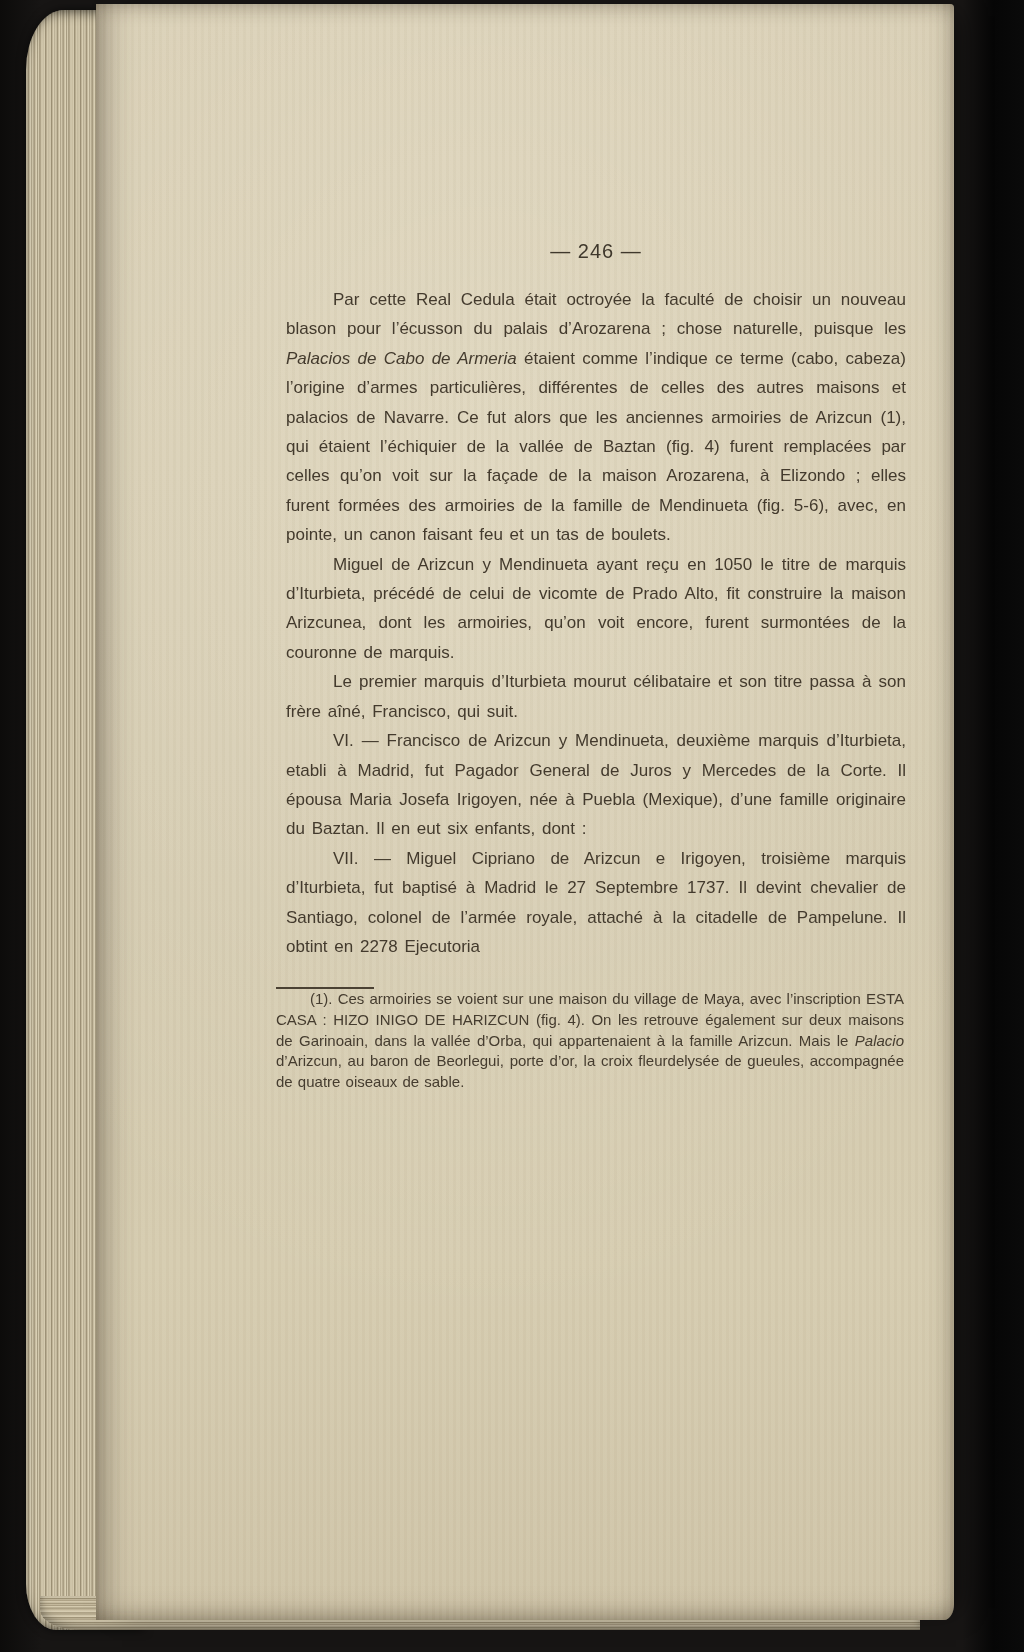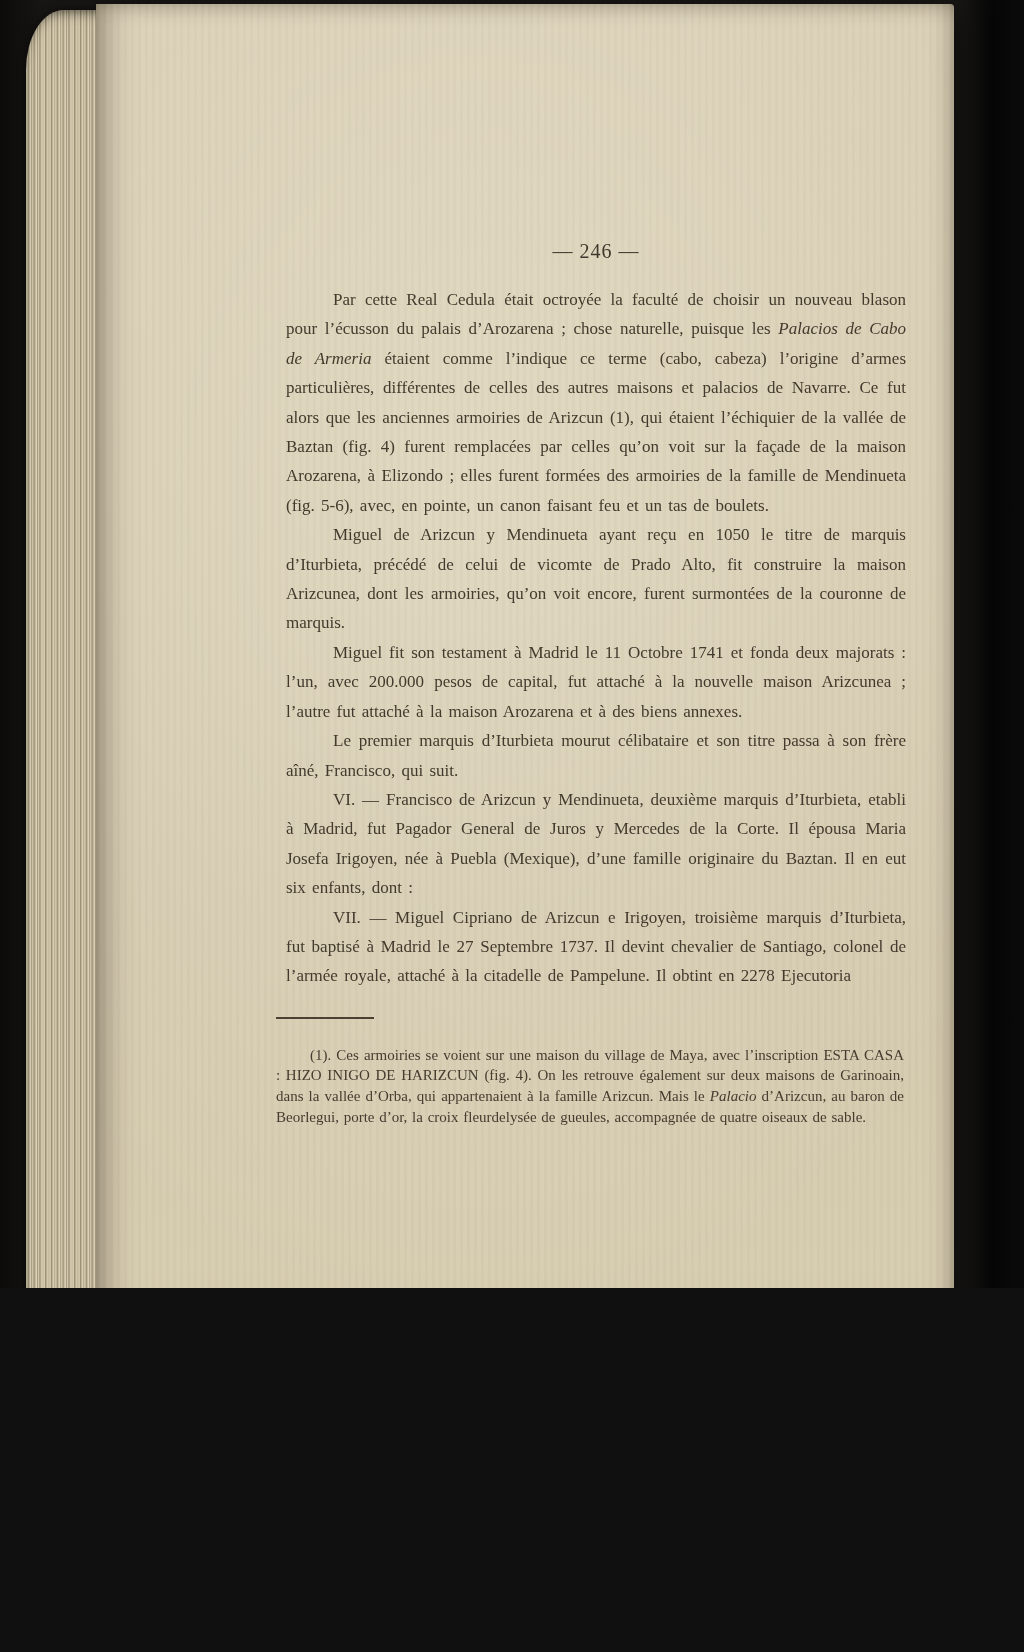--- a/index.html
+++ b/index.html
@@ -3,24 +3,24 @@
 <meta charset="utf-8">
 <style>
   html, body {
     margin: 0;
     padding: 0;
     background: #111010;
   }
   .scan-root {
     position: relative;
     width: 1024px;
-    height: 1288px;
+    height: 1652px;
     background: linear-gradient(90deg, #0c0b0a 0%, #171514 4%, #171514 94%, #060606 97%, #0a0a0a 100%);
     overflow: hidden;
-    font-family: Liberation Serif, serif;
+    font-family: Liberation Sans, sans-serif;
   }
   
   .page-stack {
     position: absolute;
     left: 26px;
     top: 10px;
     width: 118px;
     height: 1620px;
     border-top-left-radius: 38px 60px;
     border-bottom-left-radius: 30px 46px;
@@ -98,21 +98,21 @@
     font-style: italic;
   }
   .footnote-rule {
     margin-top: 26px;
     margin-left: -10px;
     width: 98px;
     height: 2px;
     background: #4a4133;
   }
   .footnote {
-    margin-top: 26px;
+    margin-top: 0;
     margin-left: -10px;
     margin-right: 2px;
     font-size: 15px;
     line-height: 20.6px;
     text-align: justify;
     color: #453c2f;
   }
   .footnote p {
     margin: 0;
     text-indent: 34px;
@@ -139,21 +139,20 @@
   <div class="page-stack-bottom"></div>
 
   <div class="book-page">
     <div class="paper-texture"></div>
     <div class="page-inner">
       <div class="page-number">— 246 —</div>
 
       <div class="body-text" id="paragraphs-container">
           <p><span>Par cette Real Cedula était octroyée la faculté de choisir un nouveau blason pour l’écusson du palais d’Arozarena ; chose naturelle, puisque les </span><em>Palacios de Cabo de Armeria</em><span> étaient comme l’indique ce terme (cabo, cabeza) l’origine d’armes particulières, différentes de celles des autres maisons et palacios de Navarre. Ce fut alors que les anciennes armoiries de Arizcun (1), qui étaient l’échiquier de la vallée de Baztan (fig. 4) furent remplacées par celles qu’on voit sur la façade de la maison Arozarena, à Elizondo ; elles furent formées des armoiries de la famille de Mendinueta (fig. 5-6), avec, en pointe, un canon faisant feu et un tas de boulets.</span></p>
           <p><span>Miguel de Arizcun y Mendinueta ayant reçu en 1050 le titre de marquis d’Iturbieta, précédé de celui de vicomte de Prado Alto, fit construire la maison Arizcunea, dont les armoiries, qu’on voit encore, furent surmontées de la couronne de marquis.</span></p>
-          <p><span>Miguel fit son testament à Madrid le 11 Octobre 1741 et fonda deux majorats : l’un, avec 200.000 pesos de capital, fut attaché à la nouvelle maison Arizcunea ; l’autre fut attaché à la maison Arozarena et à des biens annexes.</span></p>
           <p><span>Le premier marquis d’Iturbieta mourut célibataire et son titre passa à son frère aîné, Francisco, qui suit.</span></p>
           <p><span>VI. — Francisco de Arizcun y Mendinueta, deuxième marquis d’Iturbieta, etabli à Madrid, fut Pagador General de Juros y Mercedes de la Corte. Il épousa Maria Josefa Irigoyen, née à Puebla (Mexique), d’une famille originaire du Baztan. Il en eut six enfants, dont :</span></p>
           <p><span>VII. — Miguel Cipriano de Arizcun e Irigoyen, troisième marquis d’Iturbieta, fut baptisé à Madrid le 27 Septembre 1737. Il devint chevalier de Santiago, colonel de l’armée royale, attaché à la citadelle de Pampelune. Il obtint en 2278 Ejecutoria</span></p>
         </div>
 
       <div class="footnote-rule"></div>
 
       <div class="footnote" id="footnote-container">
           <p><span>(1). Ces armoiries se voient sur une maison du village de Maya, avec l’inscription ESTA CASA : HIZO INIGO DE HARIZCUN (fig. 4). On les retrouve également sur deux maisons de Garinoain, dans la vallée d’Orba, qui appartenaient à la famille Arizcun. Mais le </span><em>Palacio</em><span> d’Arizcun, au baron de Beorlegui, porte d’or, la croix fleurdelysée de gueules, accompagnée de quatre oiseaux de sable.</span></p>
         </div>

